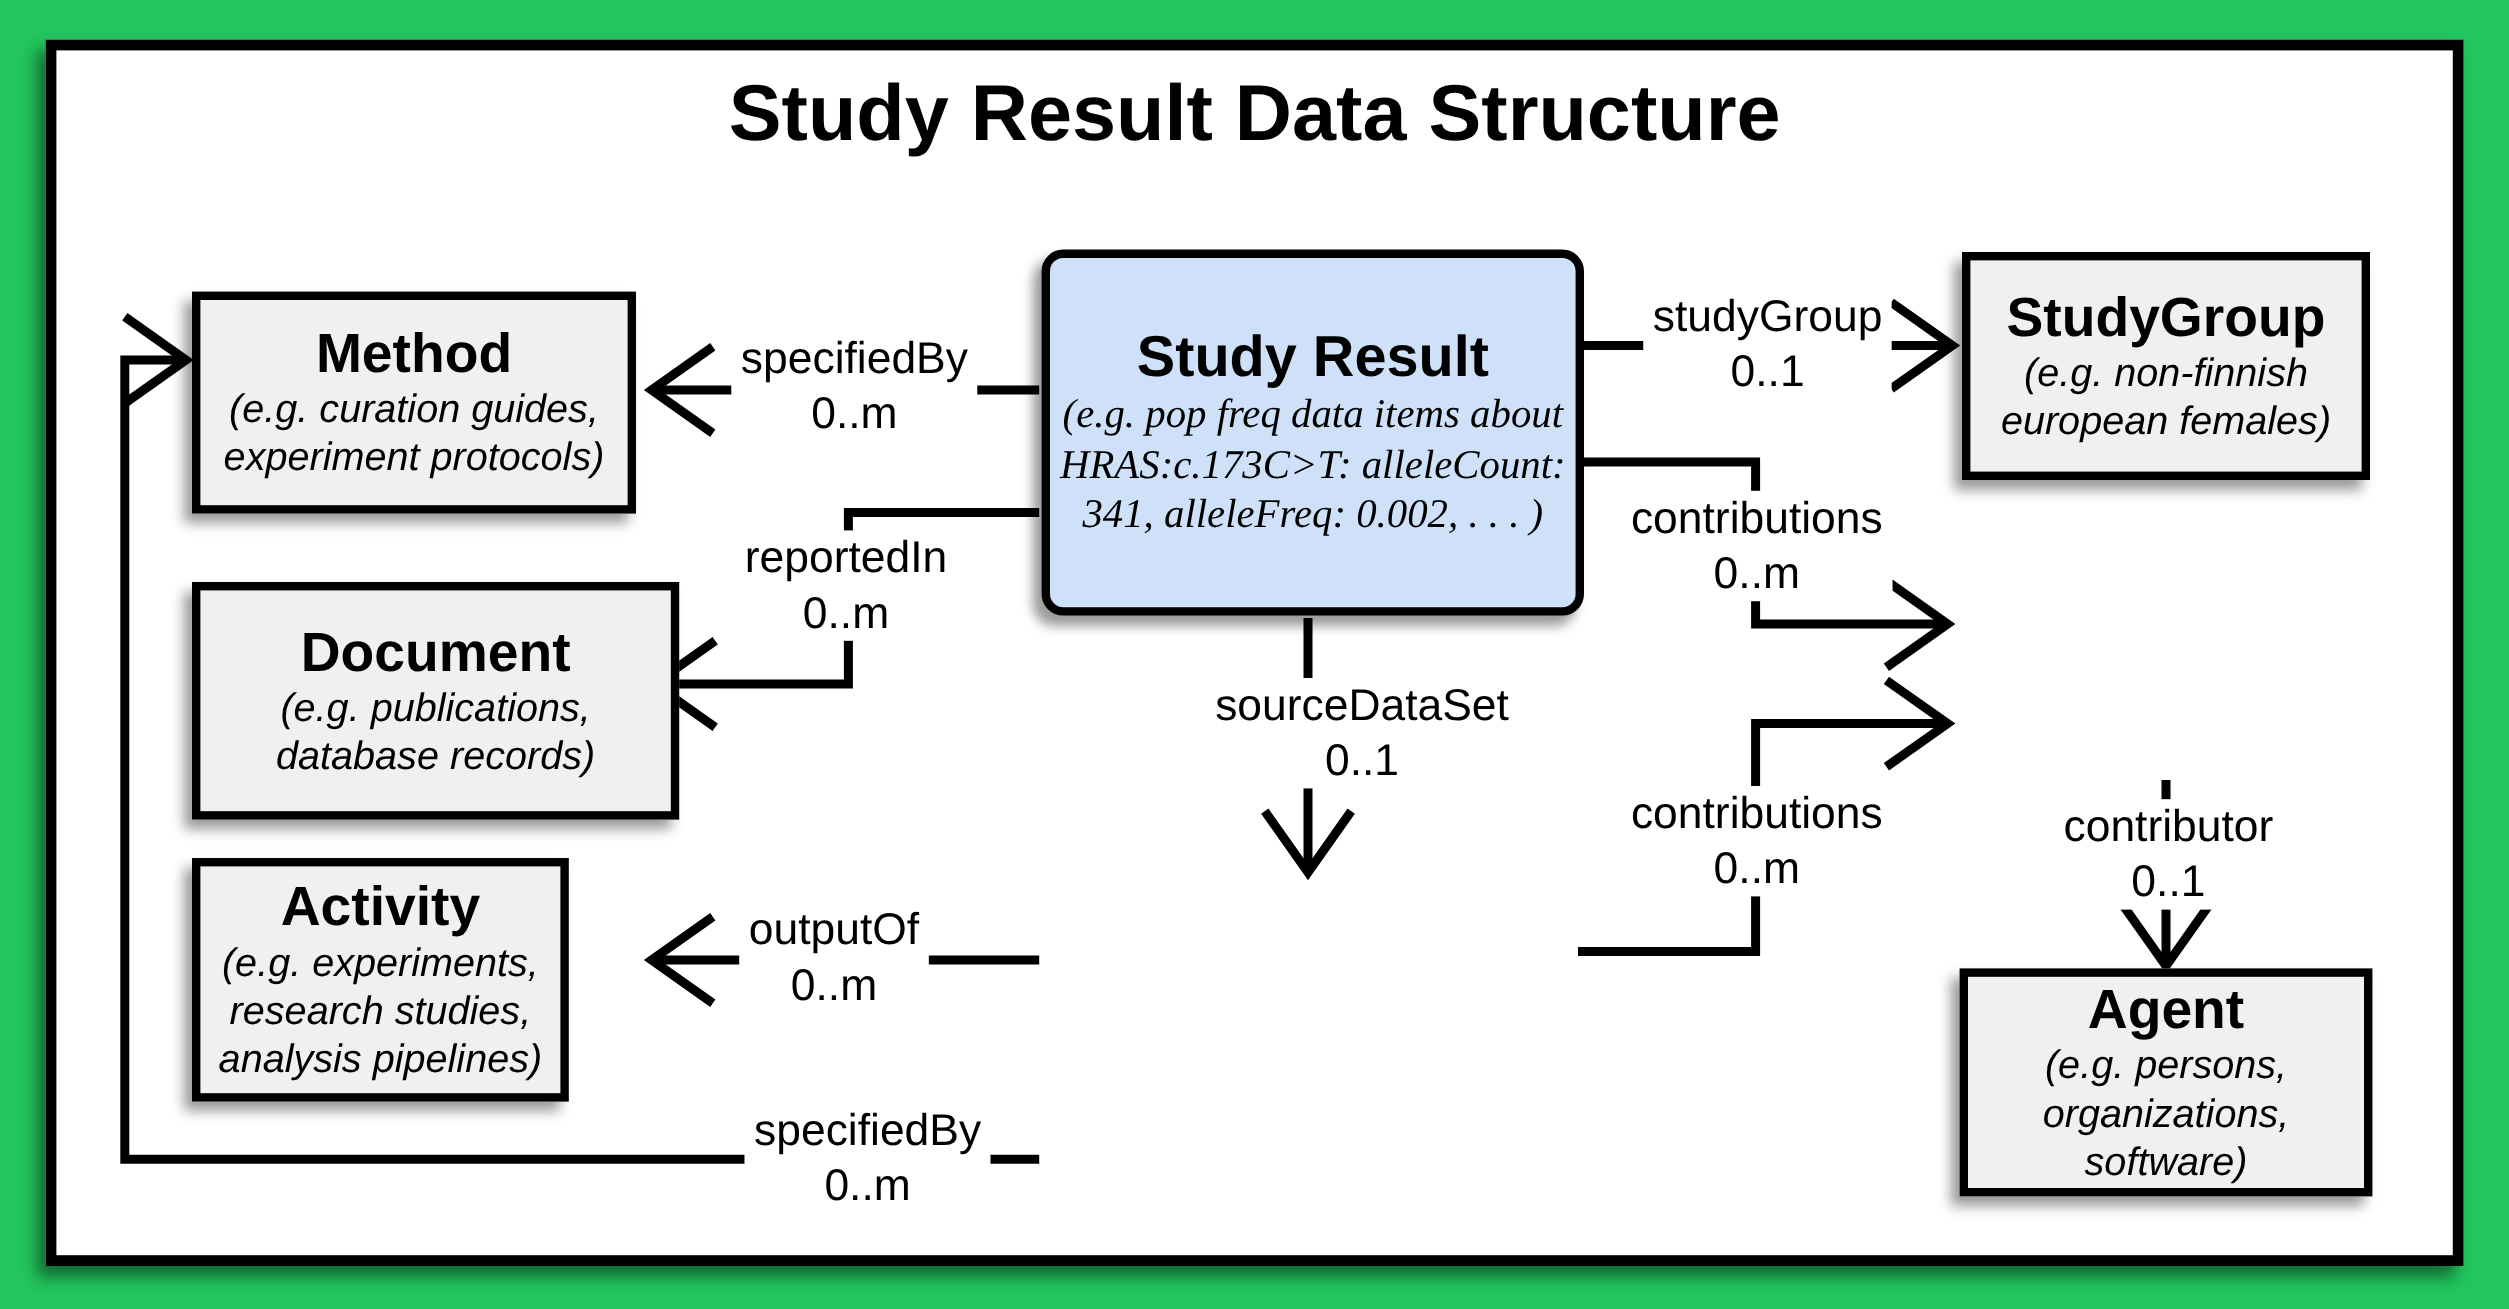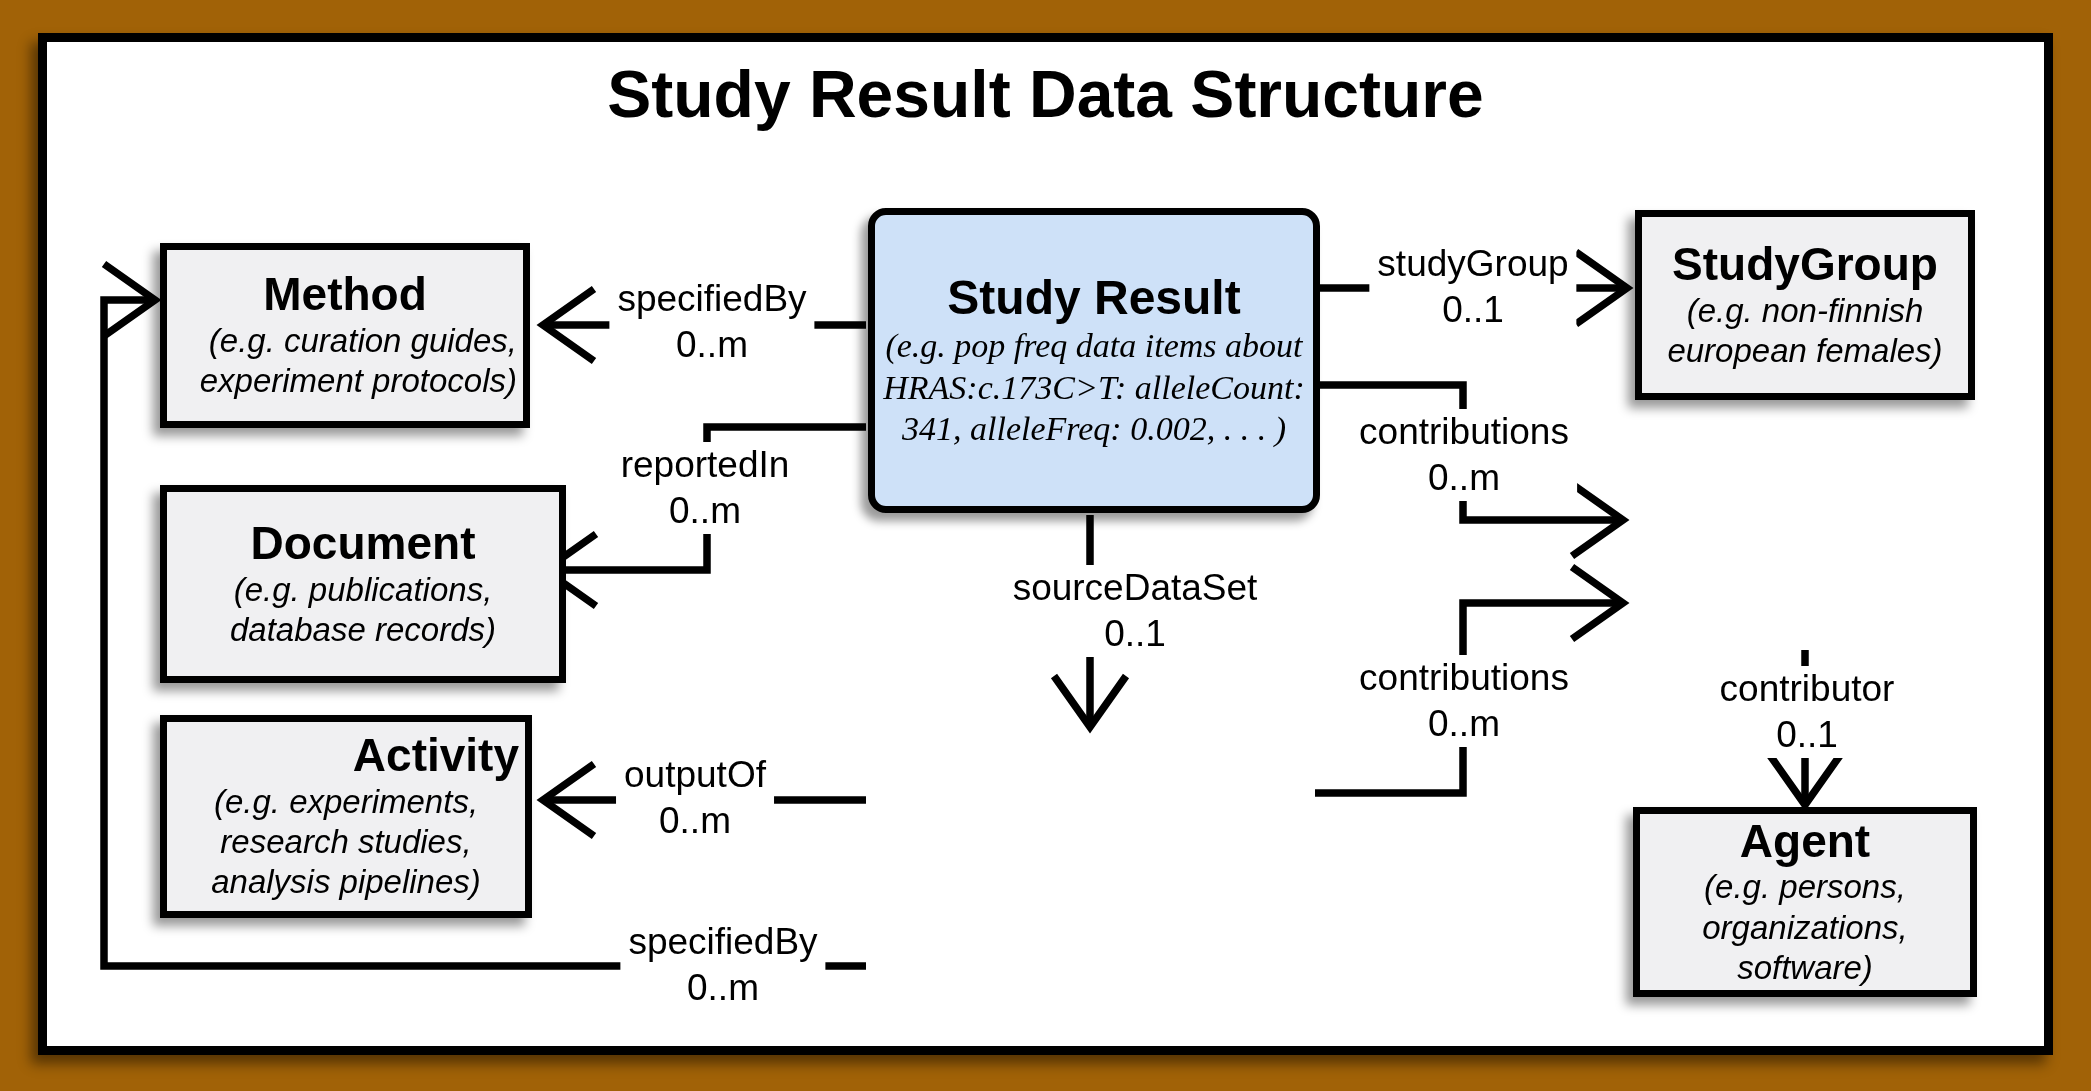--- a/index.html
+++ b/index.html
@@ -5,21 +5,21 @@
   html, body {
     margin: 0;
     padding: 0;
     background: #ffffff;
     font-family: "Liberation Sans", sans-serif;
   }
   #canvas {
     position: relative;
     width: 2091px;
     height: 1091px;
-    background: #a16207;
+    background: #22c55e;
     overflow: hidden;
   }
   #frame {
     position: absolute;
     left: 38px; top: 33px;
     width: 2015px; height: 1022px;
     border: 9px solid #000;
     box-sizing: border-box;
     background: #ffffff;
     box-shadow: -7px 9px 12px rgba(0,0,0,0.45);
@@ -121,31 +121,31 @@
     <path d="M 866 800 H 548"></path>
     <path d="M 594 764 L 543 800 L 594 836"></path>
 
     <path d="M 866 966 H 104 V 300 H 150"></path>
     <path d="M 104 264 L 155 300 L 104 336"></path>
 
     <path d="M 1805 650 V 800"></path>
     <path d="M 1769 754 L 1805 805 L 1841 754"></path>
   </svg>
 
-  <div class="node node-gray" style="left:160px; top:243px; width:370px; height:185px;text-align:right;">
+  <div class="node node-gray" style="left:160px; top:243px; width:370px; height:185px;">
     <div class="node-title">Method</div>
     <div class="node-desc">(e.g. curation guides, experiment protocols)</div>
   </div>
 
   <div class="node node-gray" style="left:160px; top:485px; width:406px; height:198px;">
     <div class="node-title">Document</div>
     <div class="node-desc">(e.g. publications, database records)</div>
   </div>
 
-  <div class="node node-gray" style="left:160px; top:715px; width:372px; height:203px;align-items:flex-end;">
+  <div class="node node-gray" style="left:160px; top:715px; width:314px; height:203px;">
     <div class="node-title">Activity</div>
     <div class="node-desc">(e.g. experiments, research studies, analysis pipelines)</div>
   </div>
 
   <div class="node node-blue node-lg" style="left:868px; top:208px; width:452px; height:305px;">
     <div class="node-title">Study Result</div>
     <div class="node-desc">(e.g. pop freq data items about HRAS:c.173C&gt;T: alleleCount: 341, alleleFreq: 0.002, . . . )</div>
   </div>
 
 

